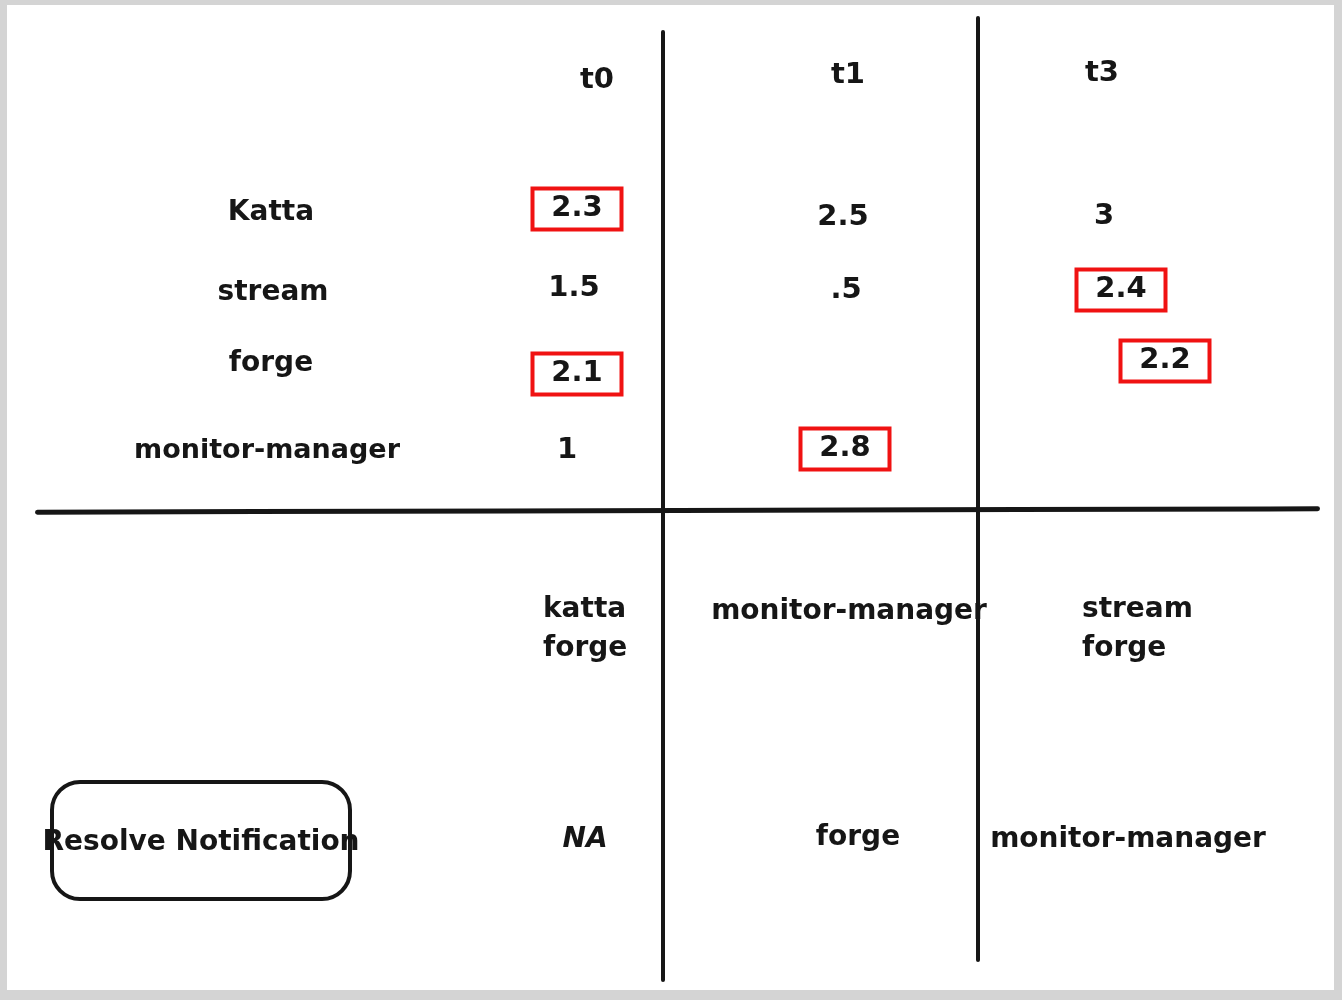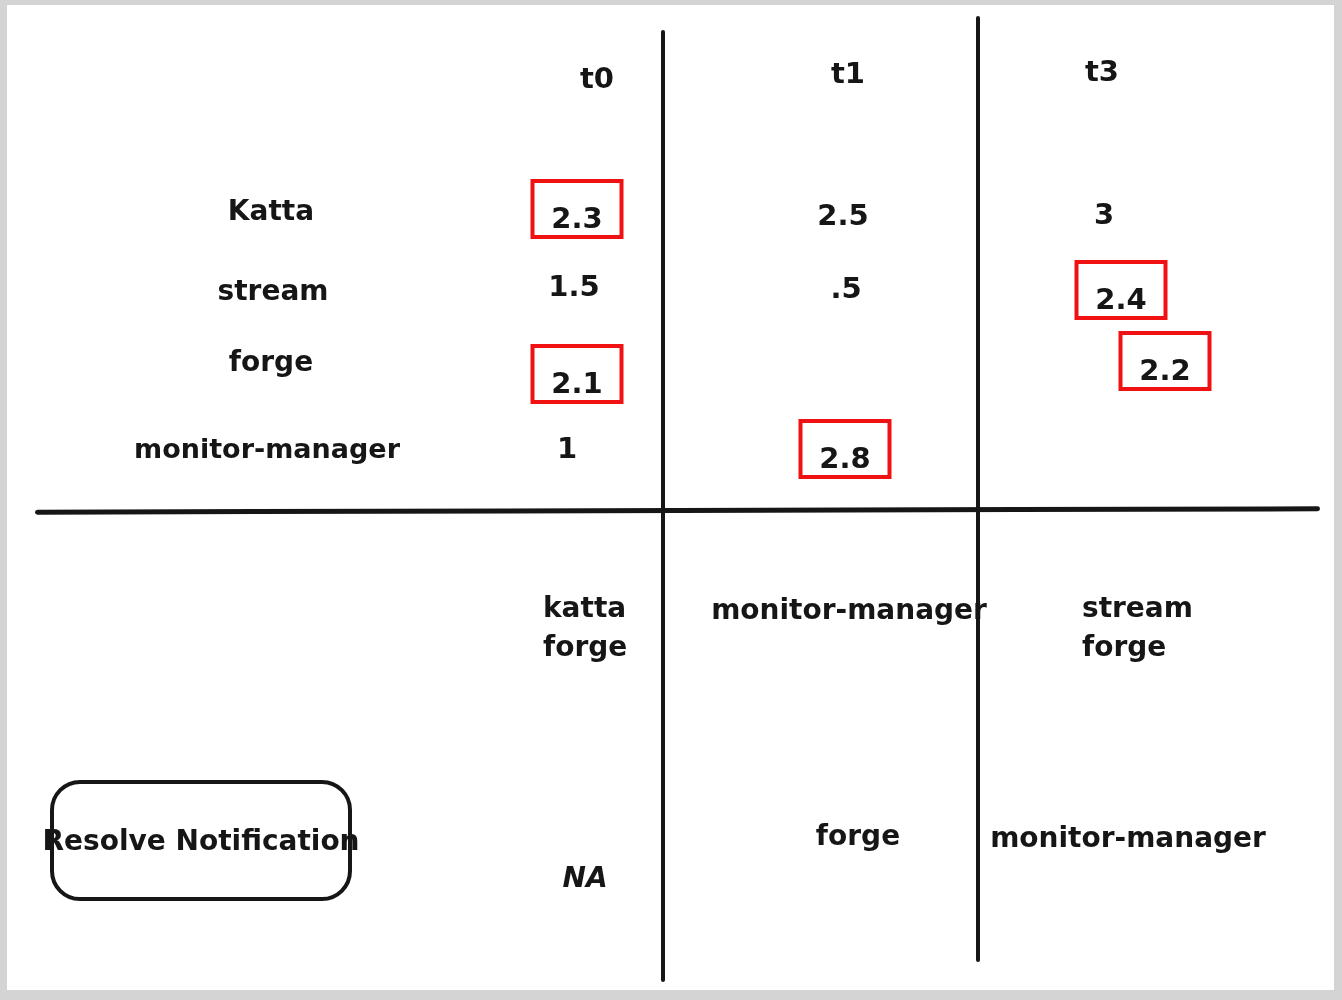--- a/index.html
+++ b/index.html
@@ -57,43 +57,43 @@
   .hline{
     position:absolute;
     height:5px;
     background:var(--ink);
     border-radius:3px;
     transform:rotate(-0.15deg);
   }
   .vbox{
     position:absolute;
     transform:translate(-50%,-50%);
-    width:93px;height:60px;
-    display:flex;align-items:flex-end;justify-content:center;
+    width:93px;height:45px;
+    display:flex;align-items:flex-start;justify-content:center;
     background:var(--paper);
     box-sizing:border-box;
   }
   .vbox.red{border:4px solid var(--red);}
   .vbox.green{border:4px solid var(--green);}
   .vbox .txt{position:static;transform:none;}
   .notif{
     position:absolute;
     border:4px solid var(--ink);
     border-radius:30px;
     box-sizing:border-box;
     display:flex;align-items:center;justify-content:center;
     background:var(--paper);
   }
   .notif .lbl{
     color:var(--ink);
     font-size:28px;
     font-weight:600;
     white-space:nowrap;
   }
-  .italic{font-style:italic;margin-top:40px;}
+  .italic{font-style:italic;}
 </style>
 </head>
 <body>
 
 <div class="stage">
   <div class="paper"></div>
 
   <div class="vline" style="left:661px;top:30px;height:952px;"></div>
   <div class="vline" style="left:976px;top:16px;height:946px;"></div>
   <div class="hline" style="left:35px;top:508px;width:1285px;"></div>

